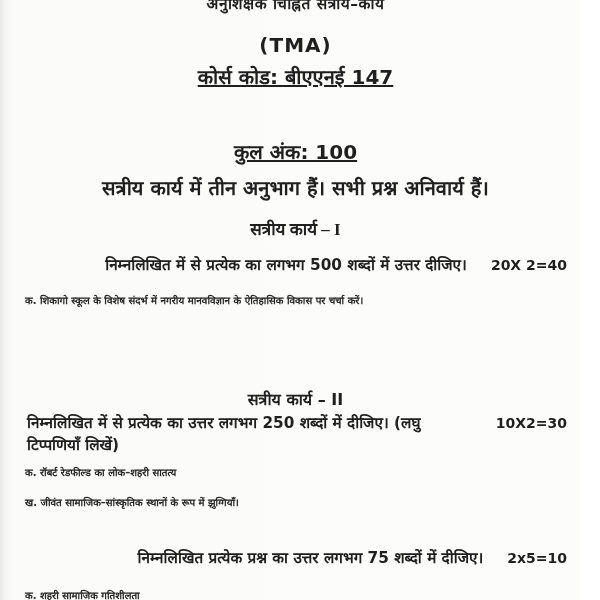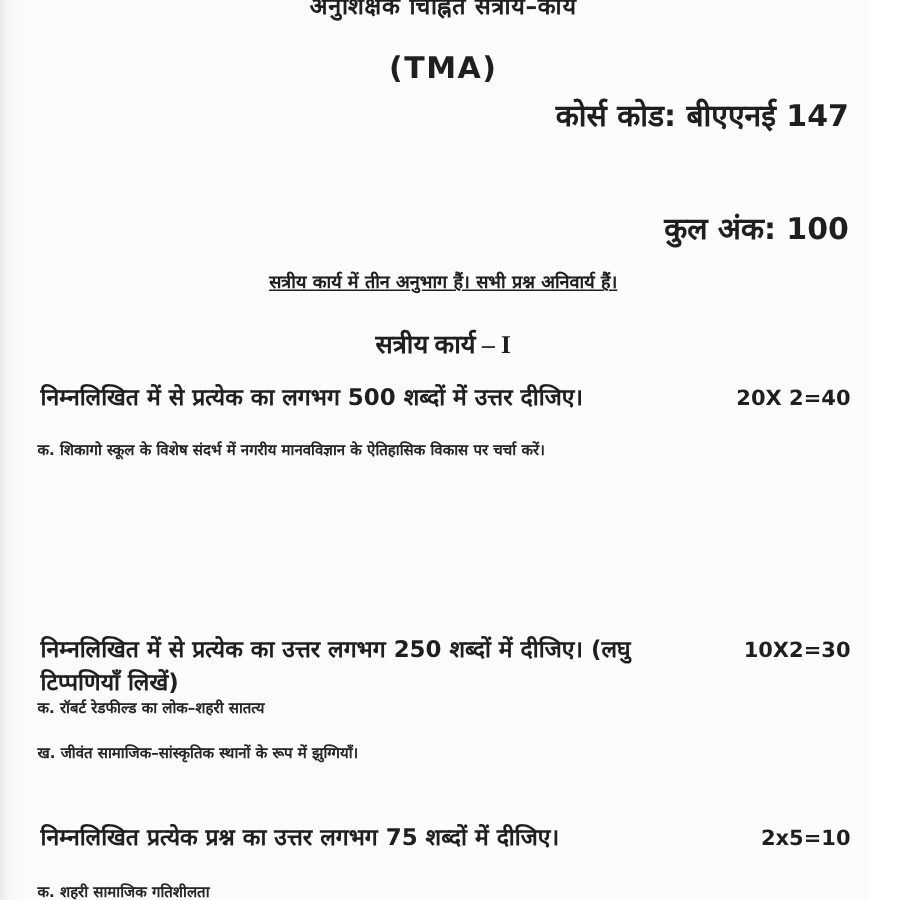--- a/index.html
+++ b/index.html
@@ -17,52 +17,52 @@
   }
   .line {
     position: absolute;
     left: 25px;
     right: 14px;
     font-size: 20px;
     line-height: 22px;
     white-space: nowrap;
   }
   .center { text-align: center; }
-  .right  { text-align: right; }
+  .right  { text-align: center; text-decoration: underline; }
   .bold   { font-weight: bold; }
   .title-line {
     top: -7px;
     font-size: 15.5px;
     letter-spacing: 0.5px;
   }
   .tma-line     { top: 34px;  letter-spacing: 1px; }
   .course-line  { top: 66px; }
   .assign-line  { top: 104px; }
   .total-line   { top: 141px; }
-  .note-line    { top: 177px; font-size: 12px; text-decoration: underline; }
+  .note-line    { top: 177px; font-size: 20px; }
   .heading-1    { top: 219px; font-size: 17px; font-family: Liberation Serif, serif; }
   .heading-2    { top: 389px; font-size: 16px; }
   .instr-row {
     position: absolute;
     left: 27px;
     right: 13px;
     display: flex;
-    justify-content: space-between;
+    justify-content: flex-end;
     align-items: baseline;
     font-weight: bold;
     font-size: 15.3px;
     line-height: 22px;
   }
   .instr-row .marks {
     font-size: 14px;
     flex: 0 0 auto;
-    margin-left: 8px;
+    margin-left: 24px;
   }
   .instr-1 { top: 254px; }
-  .instr-2 { top: 422px; gap: 32px; }
+  .instr-2 { top: 412px; gap: 32px; }
   .instr-3 { top: 547px; }
   .question {
     position: absolute;
     left: 25px;
     right: 18px;
     font-size: 10px;
     font-weight: 700;
     line-height: 33px;
     color: #262626;
   }
@@ -91,20 +91,21 @@
   <div class="line center bold heading-1">सत्रीय कार्य – I</div>
 
   <div class="instr-row instr-1">
     <span>निम्नलिखित में से प्रत्येक का लगभग 500 शब्दों में उत्तर दीजिए।</span>
     <span class="marks">20X 2=40</span>
   </div>
 
   <div class="question q-1a">क. शिकागो स्कूल के विशेष संदर्भ में नगरीय मानवविज्ञान के ऐतिहासिक विकास पर चर्चा करें।</div>
 
 
+  <div class="line center bold heading-2">सत्रीय कार्य – II</div>
 
   <div class="instr-row instr-2">
     <span>निम्नलिखित में से प्रत्येक का उत्तर लगभग 250 शब्दों में दीजिए। (लघु टिप्पणियाँ लिखें)</span>
     <span class="marks">10X2=30</span>
   </div>
 
   <div class="question q-2a">क. रॉबर्ट रेडफील्ड का लोक–शहरी सातत्य</div>
 
   <div class="question q-2b">ख. जीवंत सामाजिक–सांस्कृतिक स्थानों के रूप में झुग्गियाँ।</div>
 

